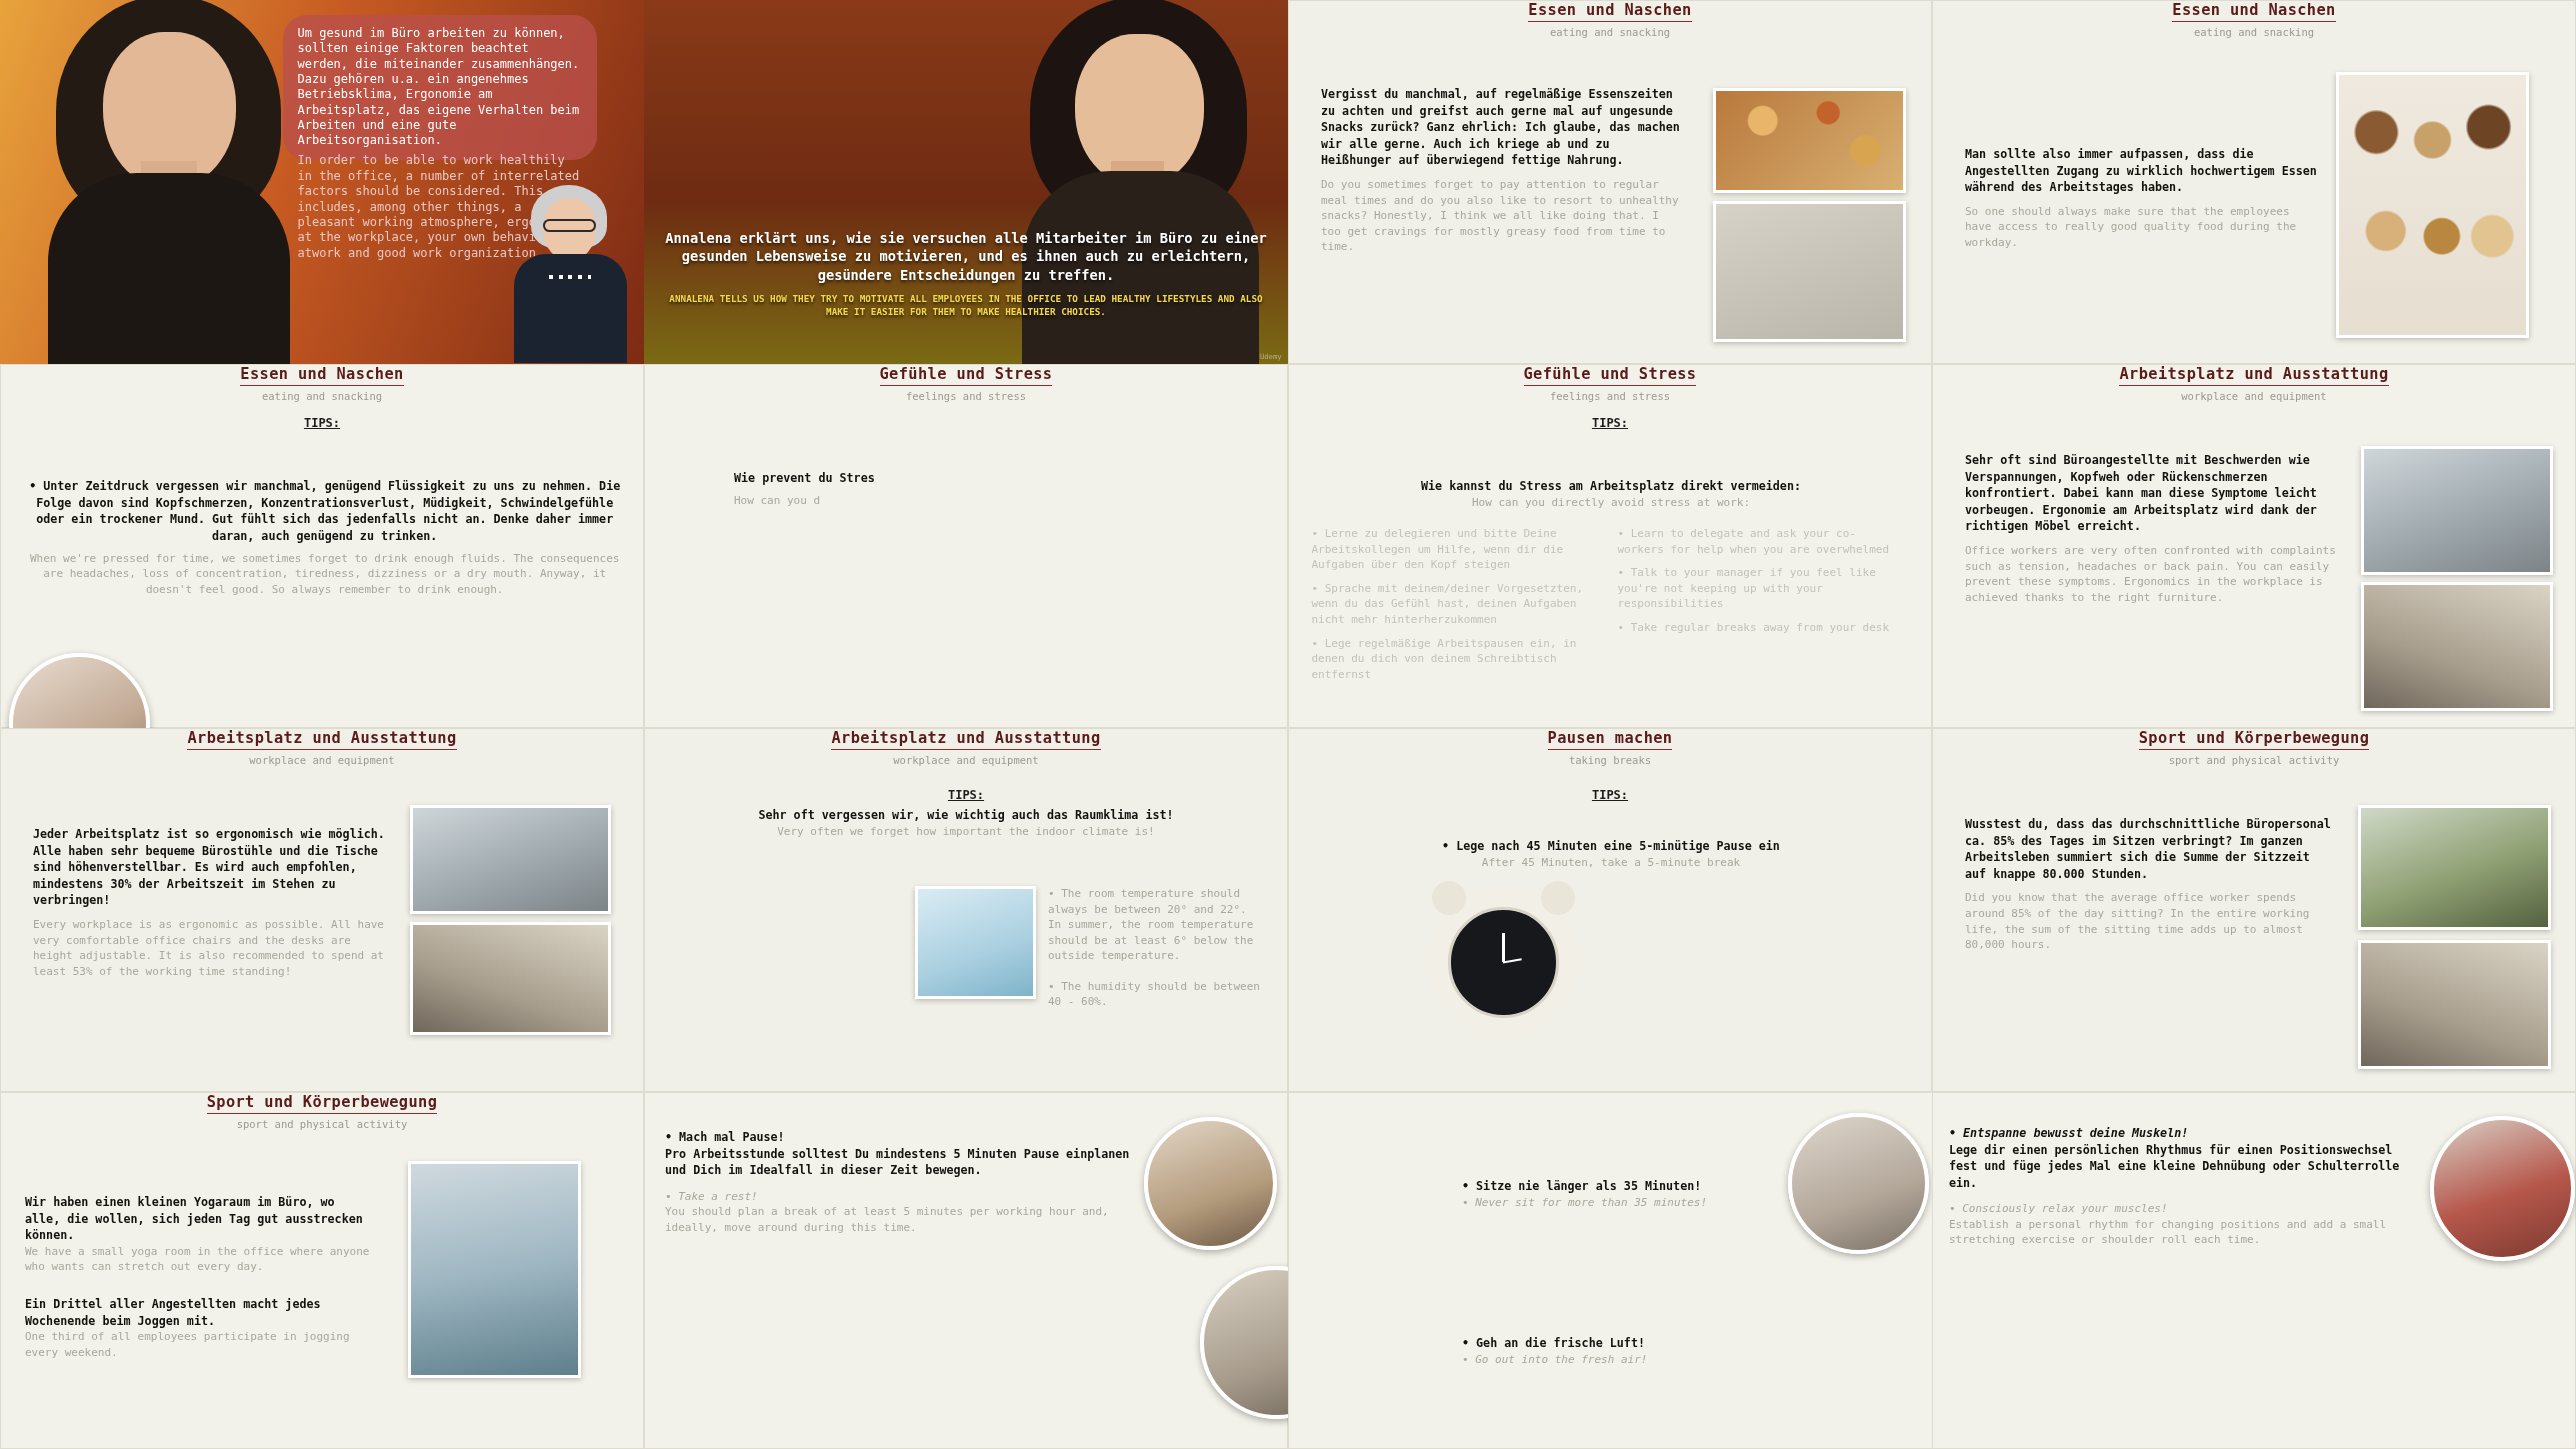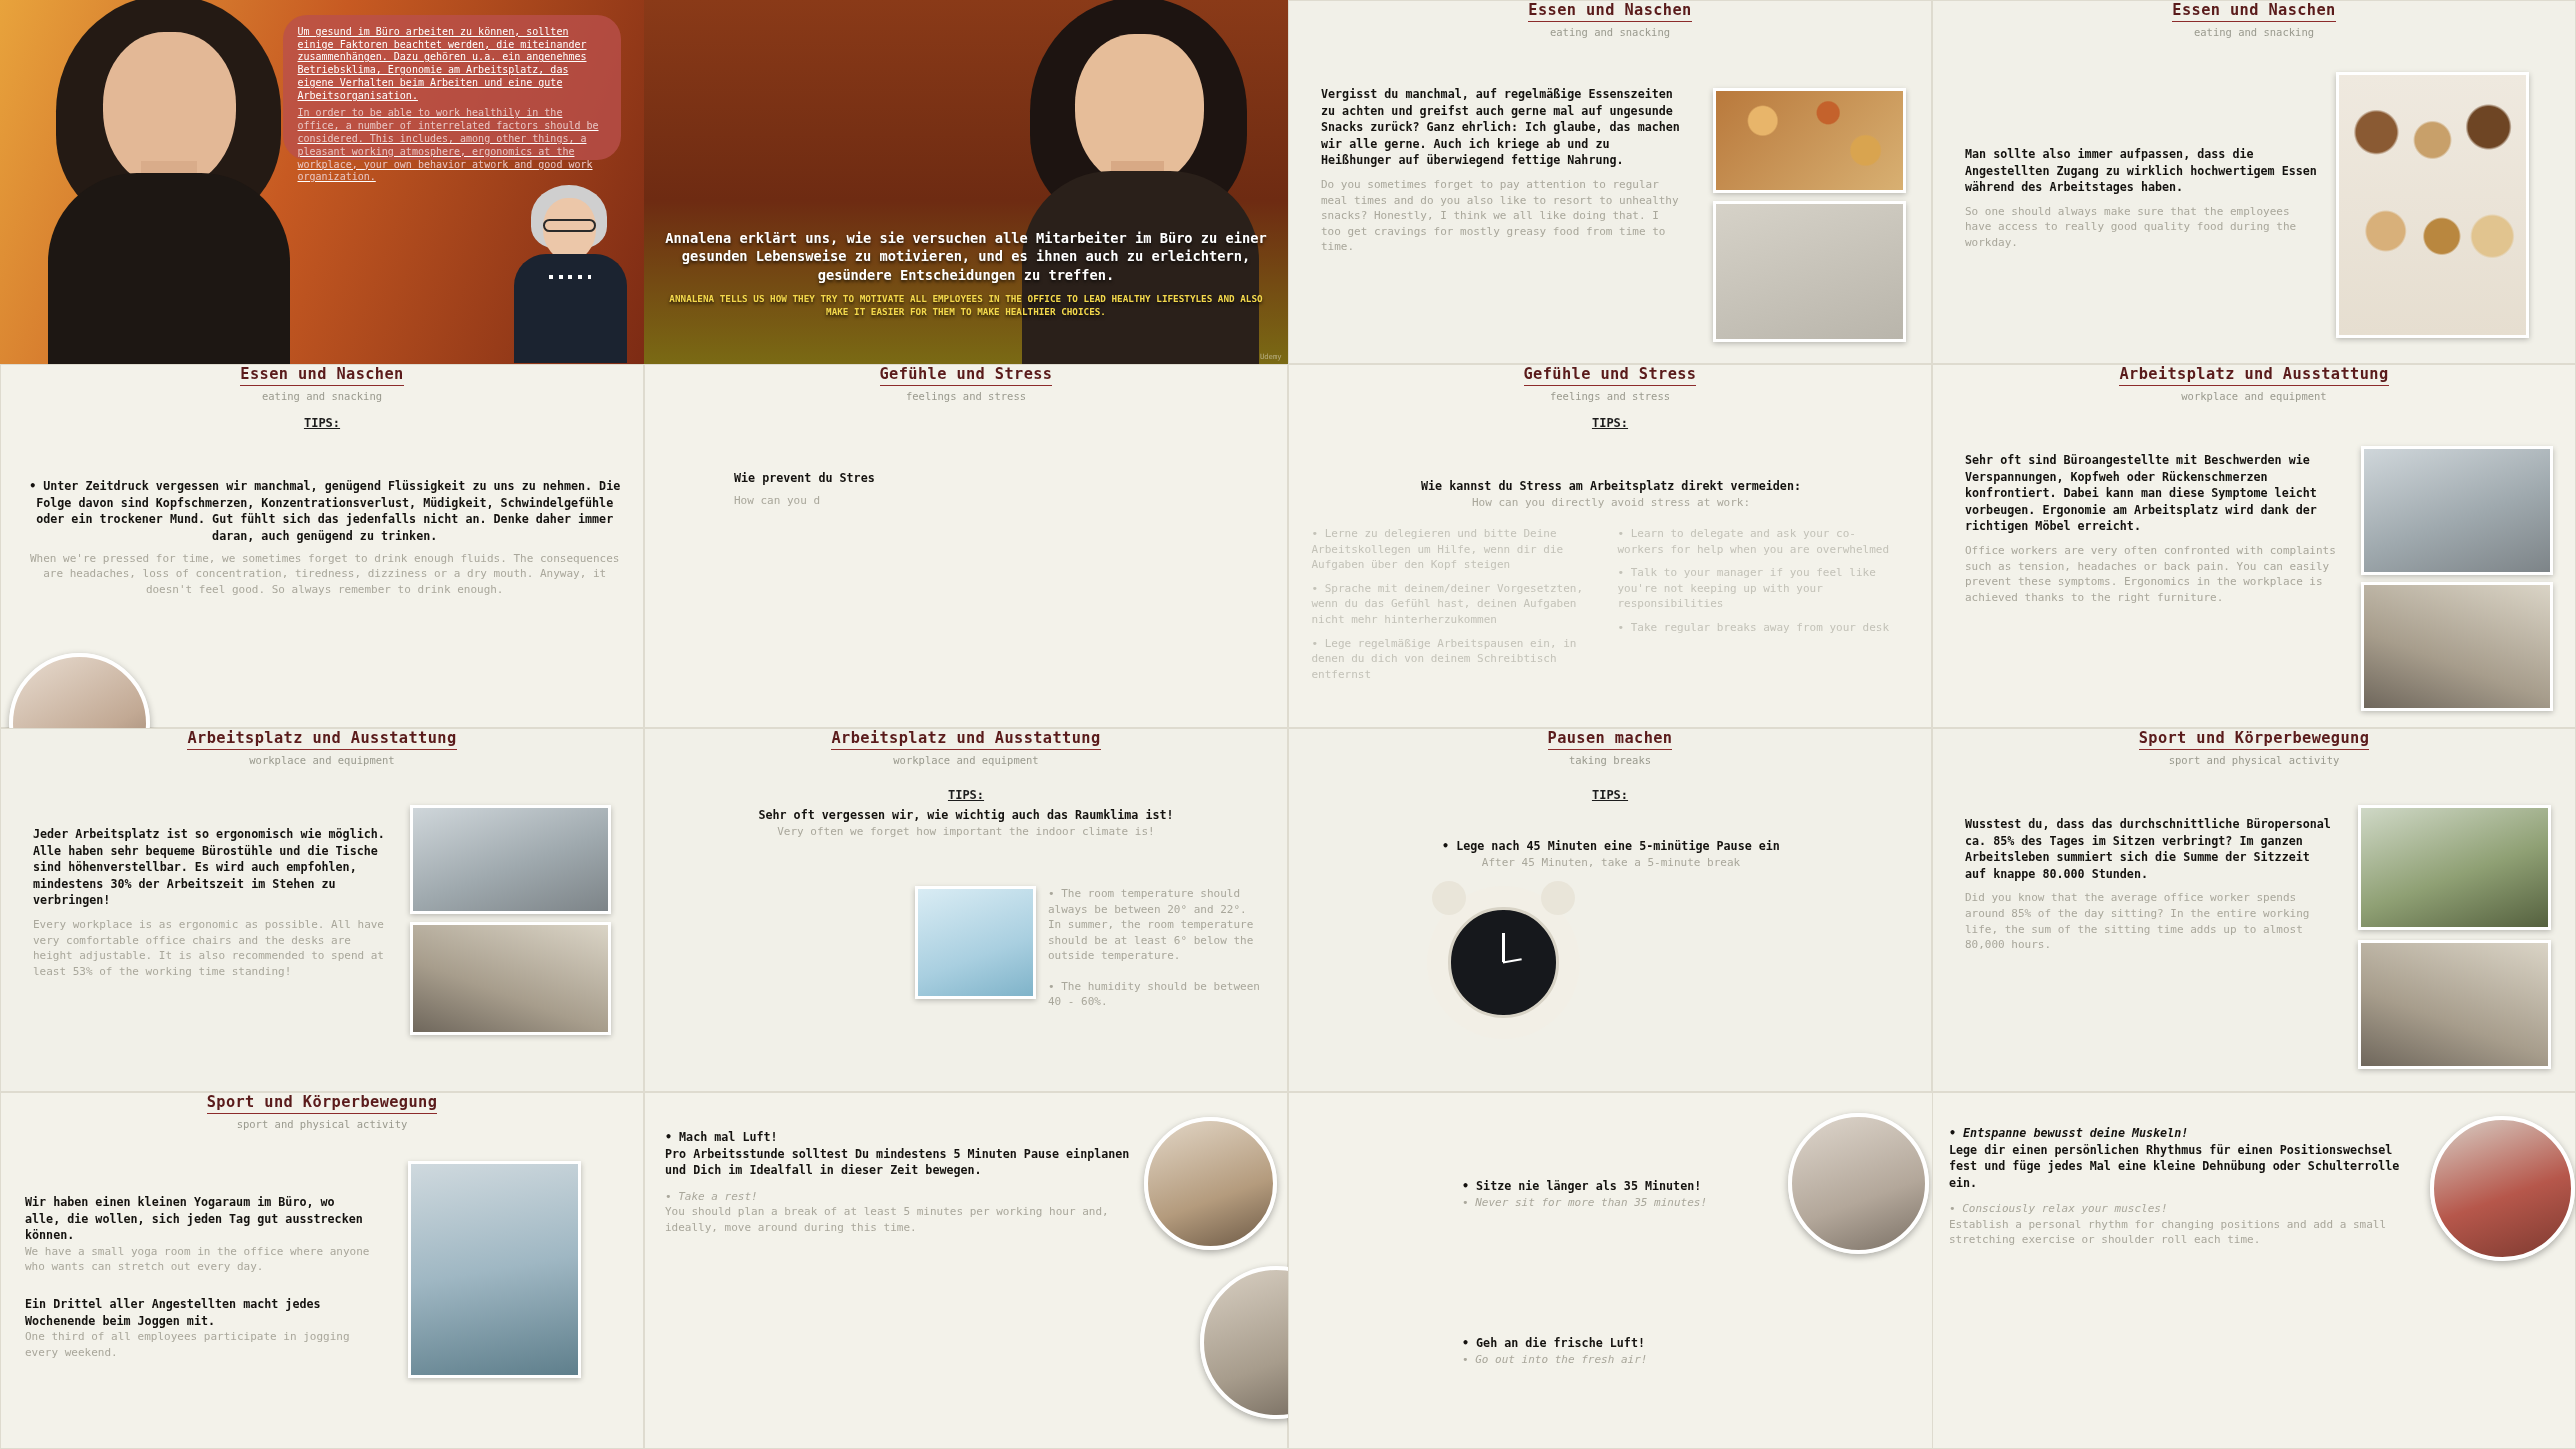--- a/index.html
+++ b/index.html
@@ -20,23 +20,23 @@
   .hair1 { position:absolute; left:56px; top:-4.8px; width:225px; height:233px; background:#241a14; border-radius:50% 50% 40% 40%; }
   .face1 { position:absolute; left:103px; top:32px; width:133px; height:157px; background:#e3b896; border-radius:46% 46% 50% 50%; }
   .body1 { position:absolute; left:48px; top:173px; width:242px; height:193px; background:#1d1713; border-radius:89px 89px 0 0; }
   .neck1 { position:absolute; left:141px; top:161px; width:56px; height:48px; background:#d9ac8a; }
   .hair2 { position:absolute; left:386px; top:-3.2px; width:217px; height:229px; background:#1d1411; border-radius:50% 50% 40% 40%; }
   .face2 { position:absolute; left:431px; top:34px; width:129px; height:153px; background:#e6bd99; border-radius:46% 46% 50% 50%; }
   .neck2 { position:absolute; left:467px; top:161px; width:53px; height:47px; background:#d8a985; }
   .body2 { position:absolute; left:378px; top:171px; width:237px; height:197px; background:#2a201a; border-radius:89px 89px 0 0; }
 
   .bubble {
-    position:absolute; left:283px; top:14.5px; width:338px; height:145px;
+    position:absolute; left:283px; top:14.5px; width:314px; height:145px;
     background:rgba(186,80,76,.78); border-radius:24px;
-    padding:11.3px 14.5px; color:#fff; font-size:10px; line-height:1.28;text-decoration:underline;
+    padding:11.3px 14.5px; color:#fff; font-size:12px; line-height:1.28;
   }
   .bubble .en { color:#e9c7c5; }
 
   .lady {
     position:absolute; left:499px; top:185px; width:141px; height:177px;
   }
   .lady .l-hair { position:absolute; left:32px; top:0; width:76px; height:64px; background:#cfcfcf; border-radius:50% 50% 35% 35%; }
   .lady .l-face { position:absolute; left:44px; top:13px; width:53px; height:63px; background:#ecc7a9; border-radius:46% 46% 50% 50%; }
   .lady .l-glass { position:absolute; left:44px; top:34px; width:53px; height:13px; border:2.4px solid #2a2a2a; border-radius:6.4px; }
   .lady .l-body { position:absolute; left:14.5px; top:69px; width:113px; height:109px; background:#1b2330; border-radius:32px 32px 0 0; }
@@ -304,21 +304,21 @@
       <div class="de-txt">Wir haben einen kleinen Yogaraum im Büro, wo alle, die wollen, sich jeden Tag gut ausstrecken können.</div>
       <div class="en-txt">We have a small yoga room in the office where anyone who wants can stretch out every day.</div>
       <div class="de-txt" style="margin-top:21px">Ein Drittel aller Angestellten macht jedes Wochenende beim Joggen mit.</div>
       <div class="en-txt">One third of all employees participate in jogging every weekend.</div>
     </div>
     <div class="photo ph-yoga" style="position:absolute;left:407px;top:68px;width:173px;height:217px"></div>
   </div>
 
   <div class="slide lt" style="left:644px;top:1092px;width:644px;height:357px">
     <div style="position:absolute;left:20px;top:36px;width:475px">
-      <div class="de-txt">• Mach mal Luft!</div>
+      <div class="de-txt">• Mach mal Pause!</div>
       <div class="de-txt">Pro Arbeitsstunde solltest Du mindestens 5 Minuten Pause einplanen und Dich im Idealfall in dieser Zeit bewegen.</div>
       <div class="en-txt" style="margin-top:9.7px;font-style:italic">• Take a rest!</div>
       <div class="en-txt">You should plan a break of at least 5 minutes per working hour and, ideally, move around during this time.</div>
     </div>
     <div class="circ ph-stretch" style="position:absolute;left:499px;top:24px;width:133px;height:133px"></div>
     <div class="circ ph-walk" style="position:absolute;left:555px;top:173px;width:153px;height:153px"></div>
   </div>
 
   <div class="slide lt" style="left:1288px;top:1092px;width:727px;height:357px">
     <div style="position:absolute;left:173px;top:85px;width:346px">

